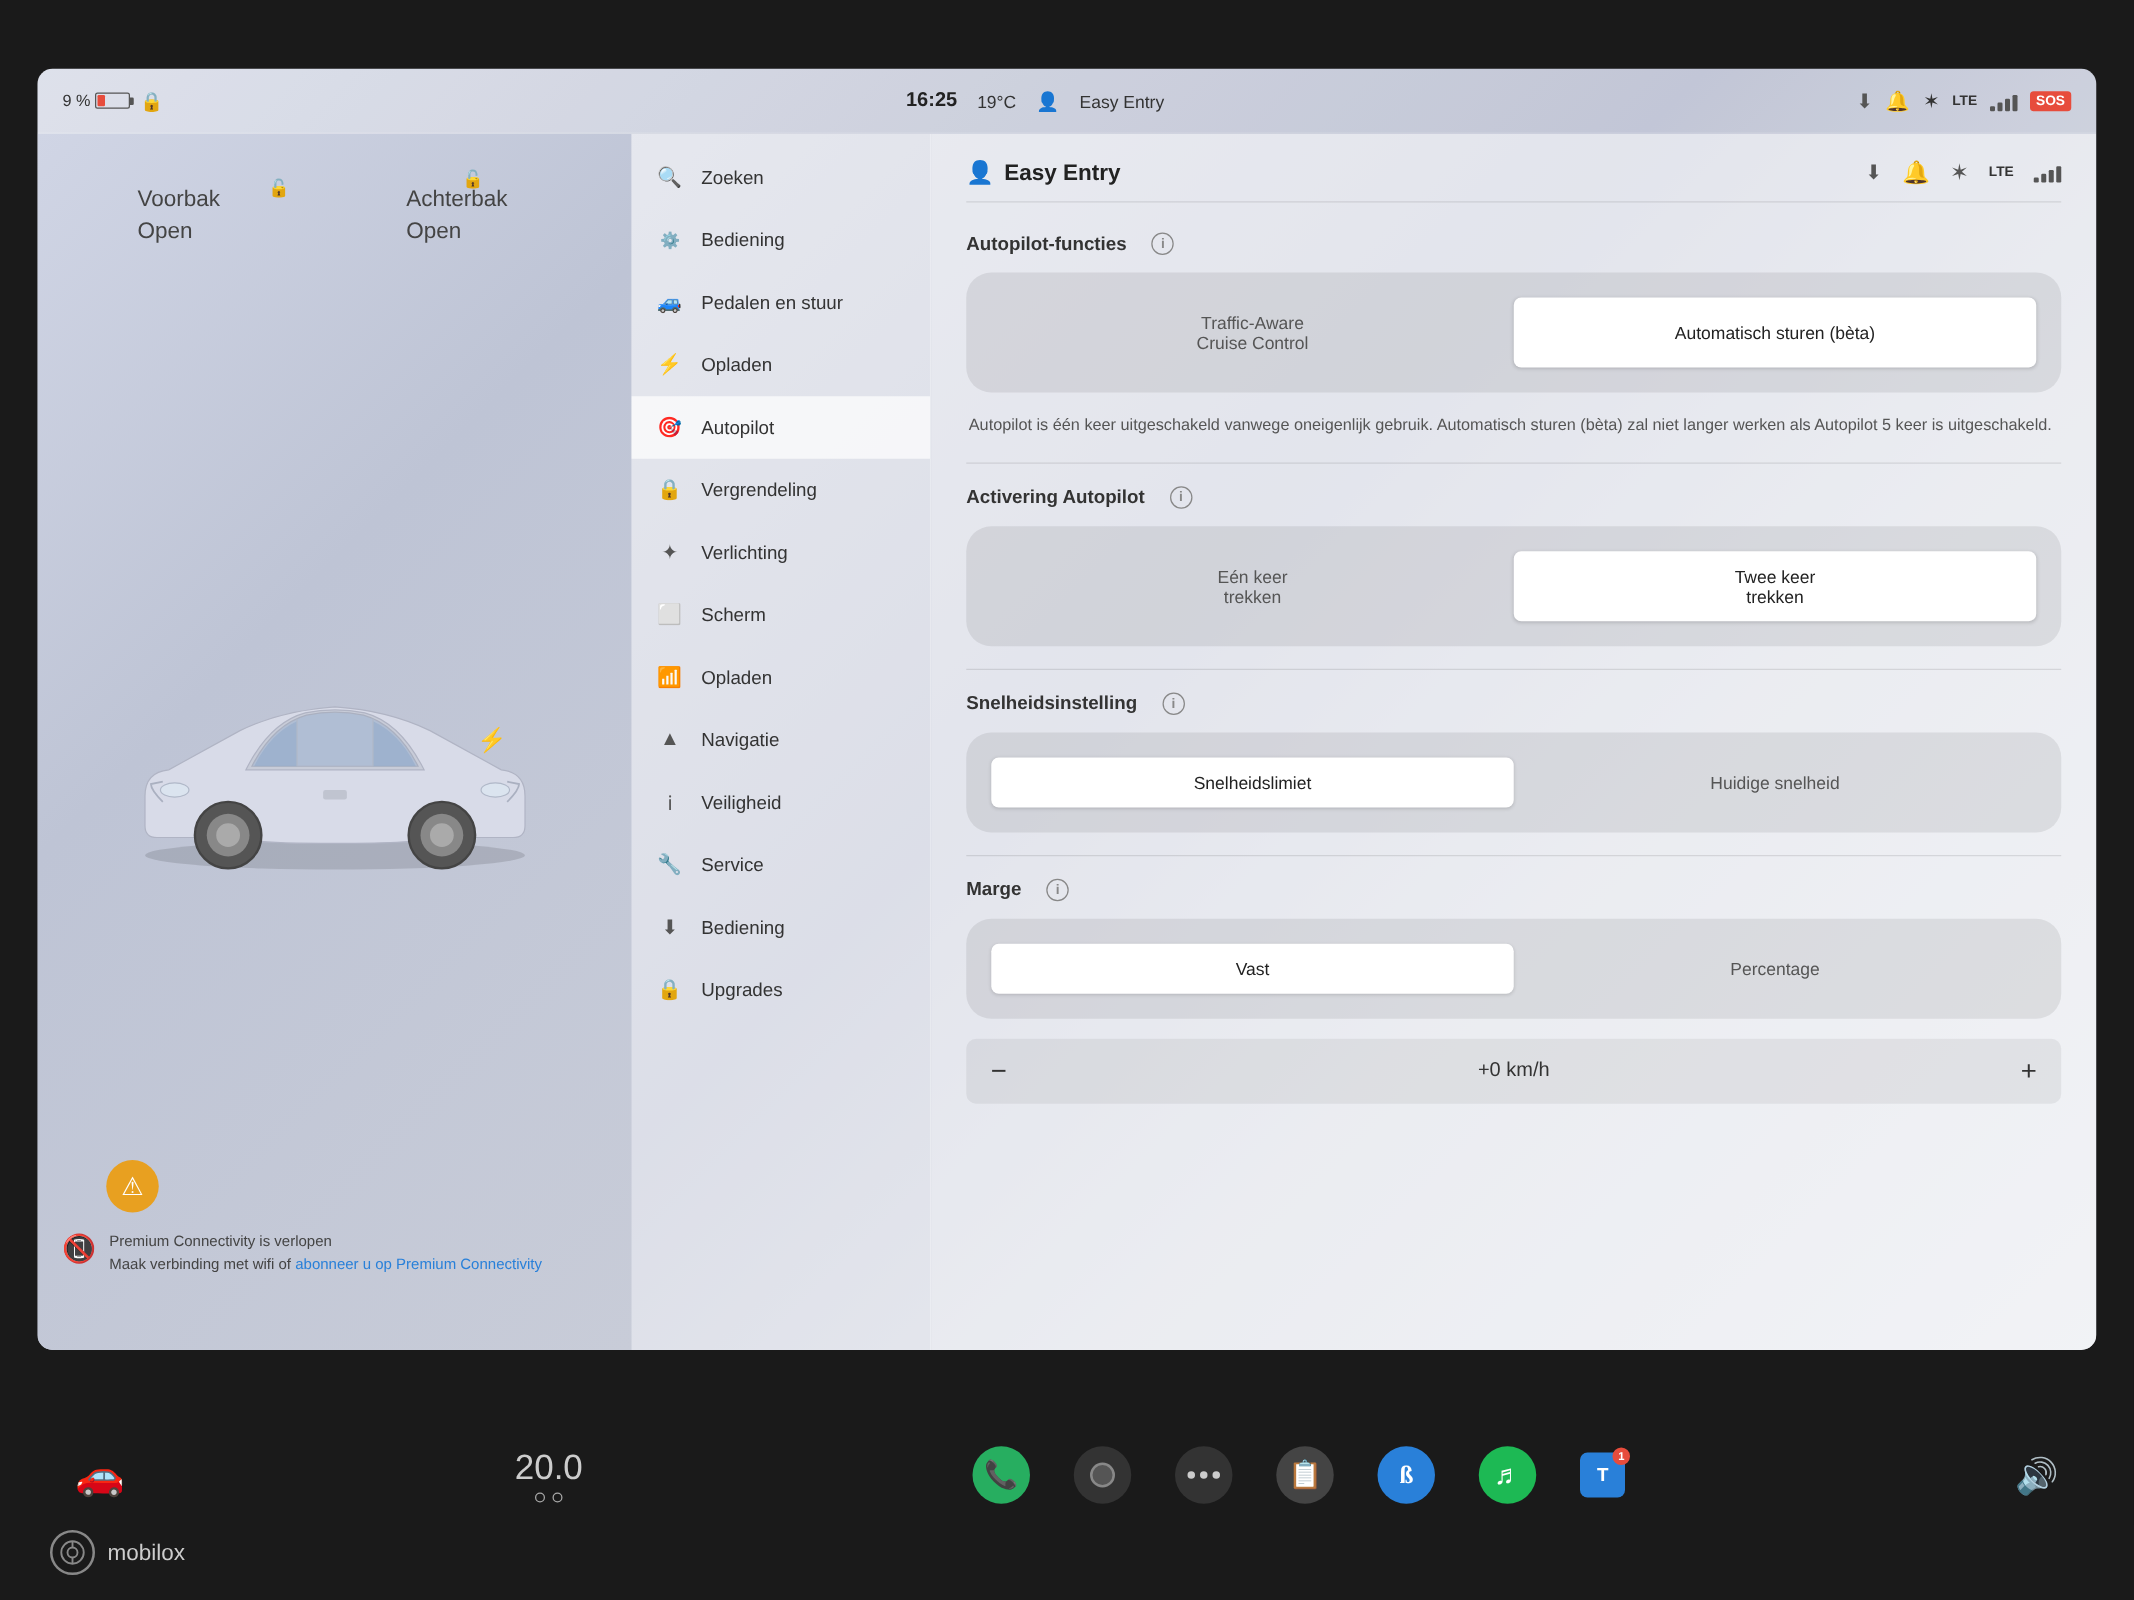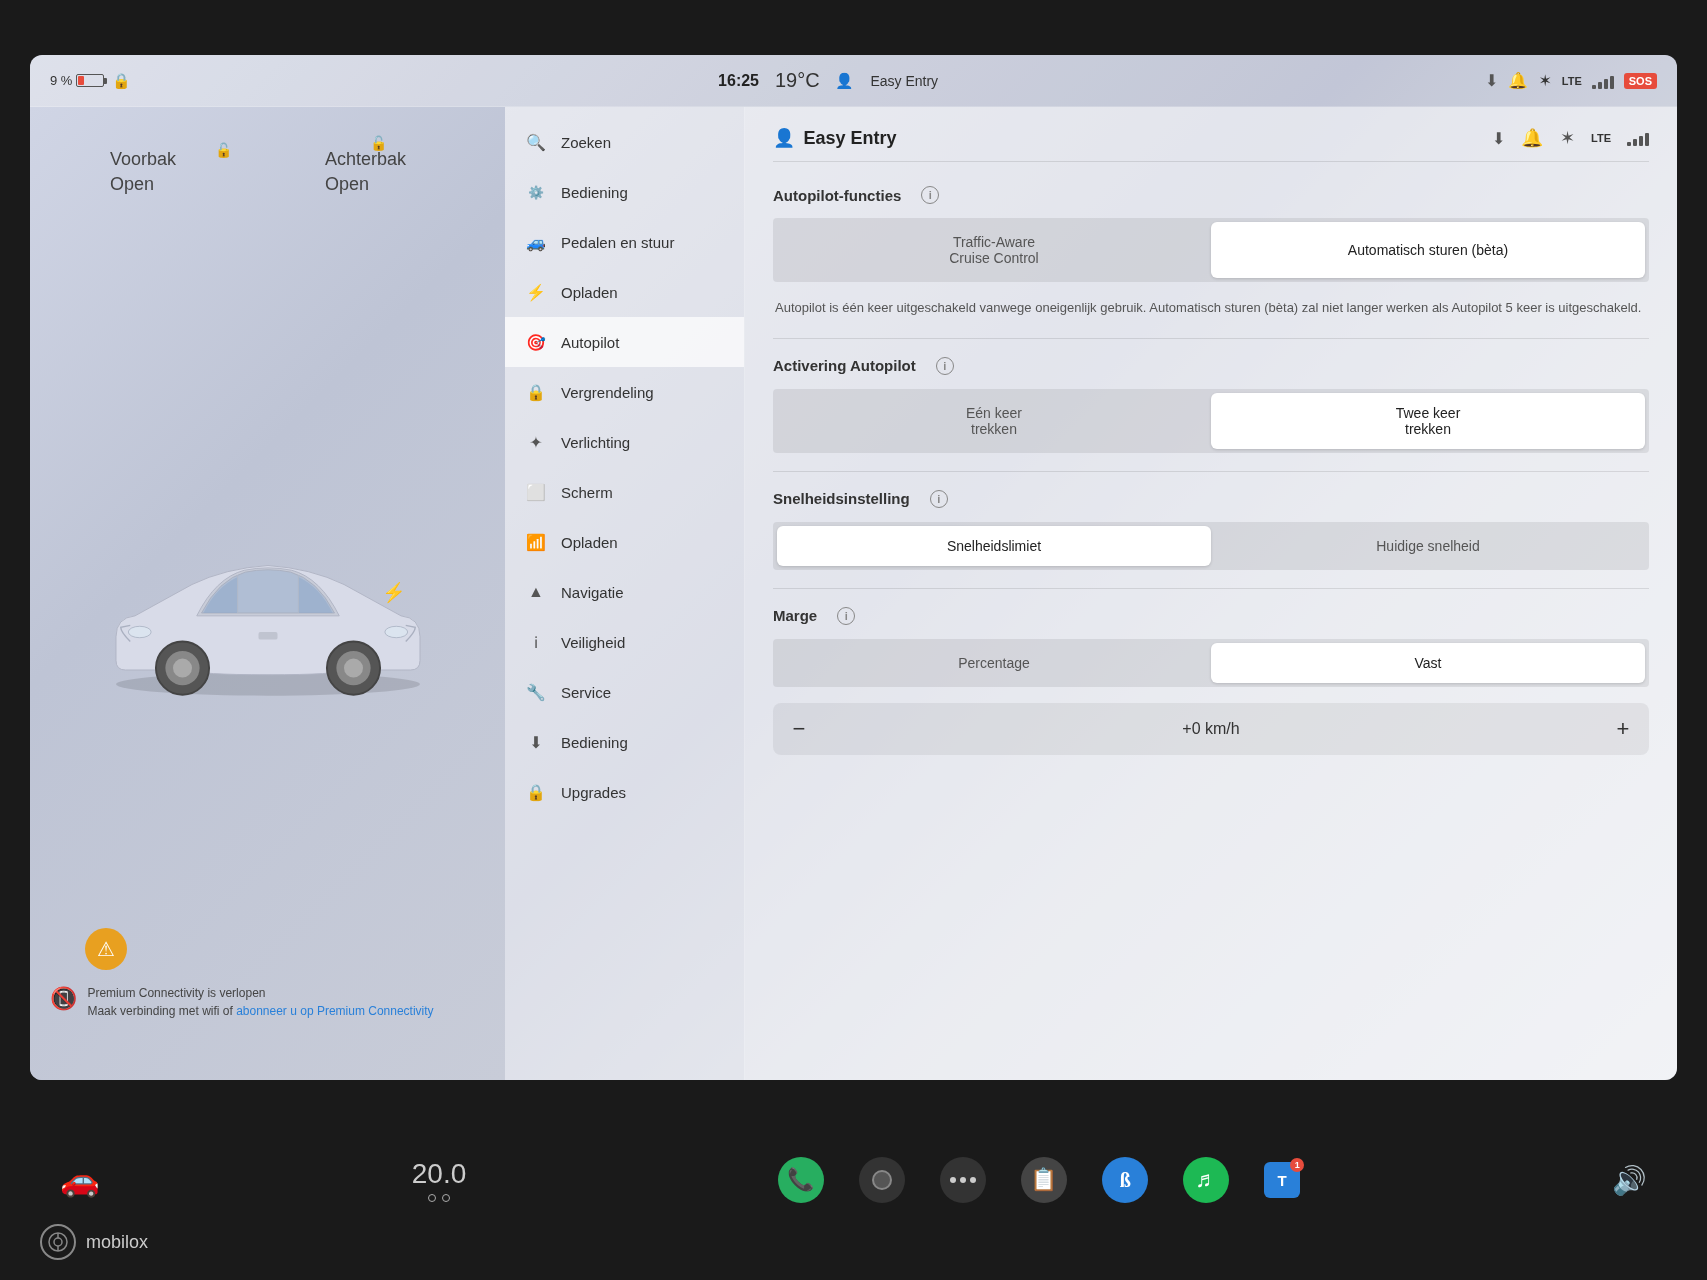--- a/index.html
+++ b/index.html
@@ -81,21 +81,21 @@
     }
     .status-center {
       display: flex;
       align-items: center;
       gap: 16px;
       font-size: 15px;
       color: #333;
       margin-left: 40px;
     }
     .status-time { font-size: 16px; font-weight: 600; color: #222; }
-    .status-temp { font-size: 20px; color: #333; }
+    .status-temp { font-size: 14px; color: #333; }
     .status-right {
       display: flex;
       align-items: center;
       gap: 10px;
       font-size: 13px;
       color: #333;
     }
 
     
     .main-content {
@@ -283,24 +283,24 @@
       justify-content: center;
       font-size: 11px;
       color: #888;
       cursor: pointer;
     }
 
     .button-group {
       display: flex;
       gap: 0;
       margin-bottom: 16px;
-      border-radius: 4px;
+      border-radius: 20px;
       overflow: hidden;
       background: rgba(0,0,0,0.08);
-      padding: 4px;
+      padding: 20px;
     }
 
     .btn-option {
       flex: 1;
       padding: 12px 16px;
       border: none;
       background: transparent;
       font-size: 14px;
       color: #555;
       cursor: pointer;
@@ -794,25 +794,25 @@
       </div>
 
       <div class="section-divider"></div>
 
       <div class="section-title">
         <span>Marge</span>
         <span class="info-icon">i</span>
       </div>
 
       <div class="button-group">
+        <button class="btn-option active">
+          <span>Vast</span>
+        </button>
         <button class="btn-option">
           <span>Percentage</span>
-        </button>
-        <button class="btn-option active">
-          <span>Vast</span>
         </button>
       </div>
 
       <div class="speed-control">
         <button class="speed-btn">
           <span>−</span>
         </button>
         <span class="speed-value">+0 km/h</span>
         <button class="speed-btn">
           <span>+</span>

